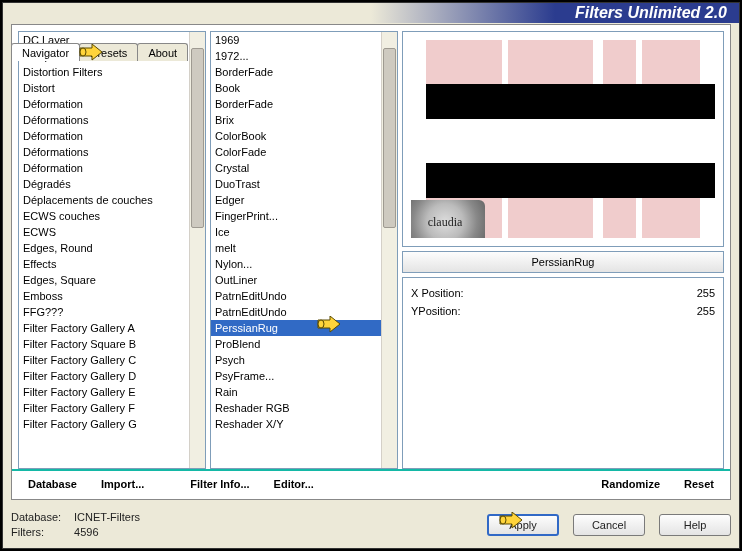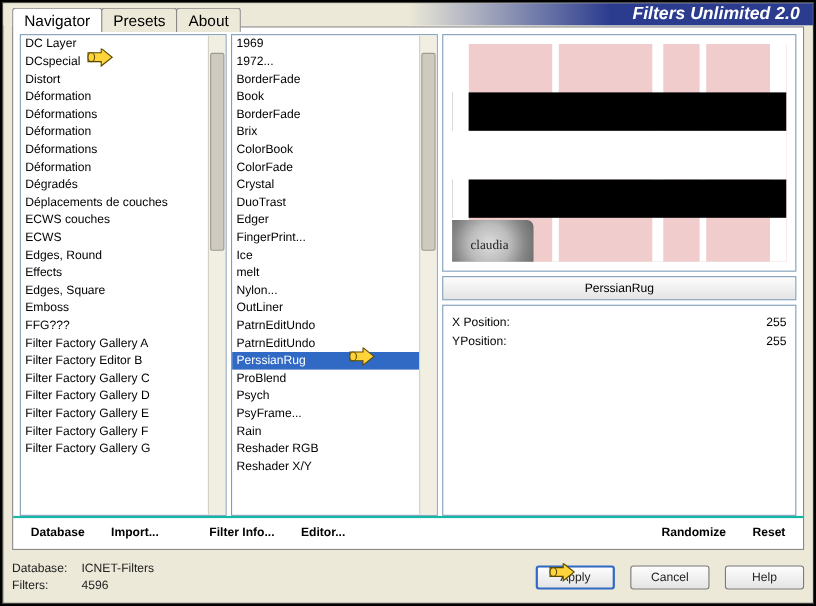--- a/index.html
+++ b/index.html
@@ -34,27 +34,28 @@
   .tabs-bar {
     position: absolute;
     left: 8px;
     top: 4px;
     display: flex;
     gap: 0;
     z-index: 2;
   }
   .tab {
     padding: 3px 10px 2px 10px;
-    font-size: 14px;
+    font-size: 11px;
     background: #ece9d8;
     border: 1px solid #888;
     border-bottom: none;
     border-radius: 3px 3px 0 0;
     margin-right: -1px;
     cursor: default;
+    margin-top: 36px;
   }
   .tab.active {
     background: #fff;
     position: relative;
     z-index: 3;
   }
   .main-panel {
     position: absolute;
     left: 8px; right: 8px; top: 21px; bottom: 48px;
     background: #fff;
@@ -222,37 +223,38 @@
     <div class="app-title">Filters Unlimited 2.0</div>
   </div>
 
   <div class="main-panel">
     <div class="columns">
 
       <div class="list-wrapper cat-list">
         <div class="list-content" id="cat-list">
             <div class="list-item">DC Layer</div>
             <div class="list-item">DCspecial</div>
+            <div class="list-item">Distortion Filters</div>
             <div class="list-item">Distort</div>
             <div class="list-item">Déformation</div>
             <div class="list-item">Déformations</div>
             <div class="list-item">Déformation</div>
             <div class="list-item">Déformations</div>
             <div class="list-item">Déformation</div>
             <div class="list-item">Dégradés</div>
             <div class="list-item">Déplacements de couches</div>
             <div class="list-item">ECWS couches</div>
             <div class="list-item">ECWS</div>
             <div class="list-item">Edges, Round</div>
             <div class="list-item">Effects</div>
             <div class="list-item">Edges, Square</div>
             <div class="list-item">Emboss</div>
             <div class="list-item">FFG???</div>
             <div class="list-item">Filter Factory Gallery A</div>
-            <div class="list-item">Filter Factory Editor B</div>
+            <div class="list-item">Filter Factory Square B</div>
             <div class="list-item">Filter Factory Gallery C</div>
             <div class="list-item">Filter Factory Gallery D</div>
             <div class="list-item">Filter Factory Gallery E</div>
             <div class="list-item">Filter Factory Gallery F</div>
             <div class="list-item">Filter Factory Gallery G</div>
           </div>
         <div class="scrollbar">
             <div class="scroll-thumb"></div>
           </div>
       </div>

